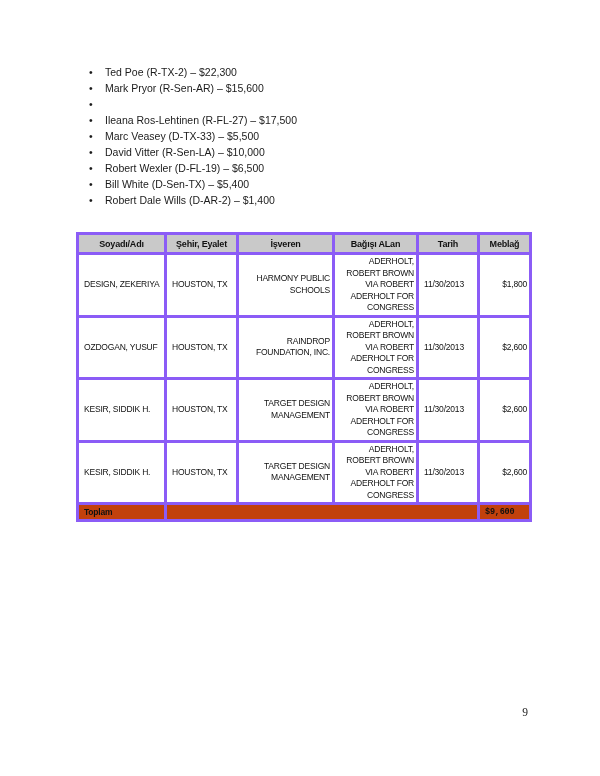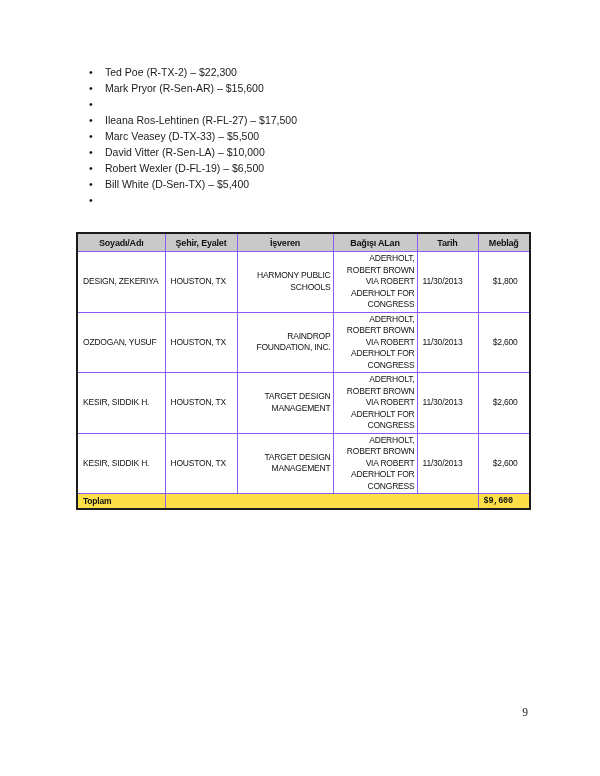--- a/index.html
+++ b/index.html
@@ -43,42 +43,42 @@
     top: 232px;
     width: 453px;
     border-collapse: collapse;
     table-layout: fixed;
     border: 2px solid #1b1b1b;
     font-size: 8.5px;
     letter-spacing: -0.2px;
     color: #111;
   }
   table.donations th, table.donations td {
-    border: 1px solid #8b5cf6;
+    border: 3px solid #8b5cf6;
     padding: 1px 2px 1px 5px;
     vertical-align: middle;
     overflow: hidden;
   }
   table.donations thead th {
     background: #c9c9c9;
     font-size: 9px;
     font-weight: bold;
     text-align: center;
     height: 15px;
     padding: 1px 2px;
   }
   tr.body-row { height: 60px; }
   tr.body-row td { line-height: 11.5px; }
   td.c-name, td.c-city { white-space: nowrap; }
   td.c-emp, td.c-rec { white-space: pre-line; text-align: right; }
   td.c-date { white-space: nowrap; padding: 1px 2px; }
-  td.c-amt  { text-align: center; white-space: nowrap; padding: 1px 2px; }
+  td.c-amt  { text-align: right; white-space: nowrap; padding: 1px 2px; }
   tr.total-row { height: 15px; }
   tr.total-row td {
-    background: #fde047;
+    background: #c2410c;
     font-weight: bold;
     line-height: 12px;
   }
   td.t-amt { text-align: left; padding-left: 4px; white-space: nowrap; font-family: Liberation Mono, monospace; }
 
   
   .page-num {
     position: absolute;
     top: 706px;
     left: 514px;
@@ -96,21 +96,21 @@
 
   <ul class="bullets">
     <li><span class="bullet-dot">•</span><span>Ted Poe (R-TX-2) – $22,300</span></li>
     <li><span class="bullet-dot">•</span><span>Mark Pryor (R-Sen-AR) – $15,600</span></li>
     <li><span class="bullet-dot">•</span></li>
     <li><span class="bullet-dot">•</span><span>Ileana Ros-Lehtinen (R-FL-27) – $17,500</span></li>
     <li><span class="bullet-dot">•</span><span>Marc Veasey (D-TX-33) – $5,500</span></li>
     <li><span class="bullet-dot">•</span><span>David Vitter (R-Sen-LA) – $10,000</span></li>
     <li><span class="bullet-dot">•</span><span>Robert Wexler (D-FL-19) – $6,500</span></li>
     <li><span class="bullet-dot">•</span><span>Bill White (D-Sen-TX) – $5,400</span></li>
-    <li><span class="bullet-dot">•</span></li>
+    <li><span class="bullet-dot">•</span><span>Robert Dale Wills (D-AR-2) – $1,400</span></li>
   </ul>
 
   <table class="donations">
     <colgroup>
       <col style="width:88px">
         <col style="width:72px">
         <col style="width:96px">
       <col style="width:84px">
         <col style="width:61px">
         <col style="width:52px">

